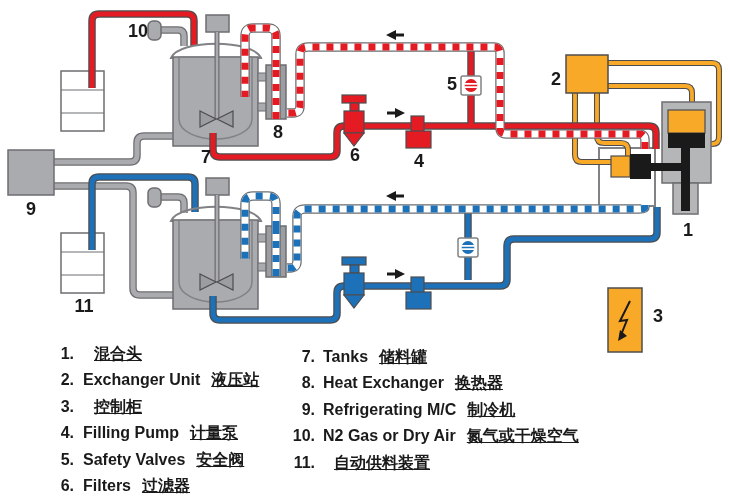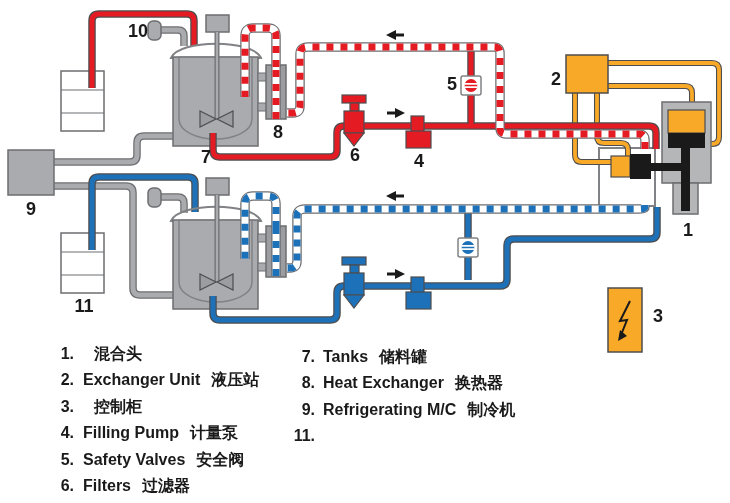--- a/index.html
+++ b/index.html
@@ -24,21 +24,21 @@
 
   .lbl{font:bold 18px "Liberation Sans",sans-serif;fill:var(--ink);text-anchor:middle;}
 
   
   .legend-col{position:absolute;color:var(--ink);font-weight:bold;font-size:16px;line-height:26.4px;}
   #legend-col-1{left:38px;top:341px;}
   #legend-col-2{left:286px;top:344px;}
   .li{display:flex;white-space:nowrap;}
   #legend-col-1 .num{width:36px;text-align:right;margin-right:9px;}
   #legend-col-2 .num{width:29px;text-align:right;margin-right:8px;}
-  .zh{margin-left:11px;}
+  .zh{margin-left:11px;text-decoration:underline;}
 </style>
 </head>
 <body>
 
 <div id="stage">
 
 <svg width="730" height="503" viewBox="0 0 730 503">
 
   <g>
     <path class="po-g" d="M54,162 H130 Q137,162 137,155 V143 Q137,136 144,136 H176"></path>
@@ -287,16 +287,22 @@
         <span class="num">8.</span>
         <span class="en">Heat Exchanger</span>
         <span class="zh">换热器</span>
       </div>
     <div class="li">
         <span class="num">9.</span>
         <span class="en">Refrigerating M/C</span>
         <span class="zh">制冷机</span>
       </div>
     <div class="li">
+        <span class="num">10.</span>
+        <span class="en">N2 Gas or Dry Air</span>
+        <span class="zh">氮气或干燥空气</span>
+      </div>
+    <div class="li">
         <span class="num">11.</span>
+        <span class="zh">自动供料装置</span>
       </div>
   </div>
 </div>
 
 </body></html>

